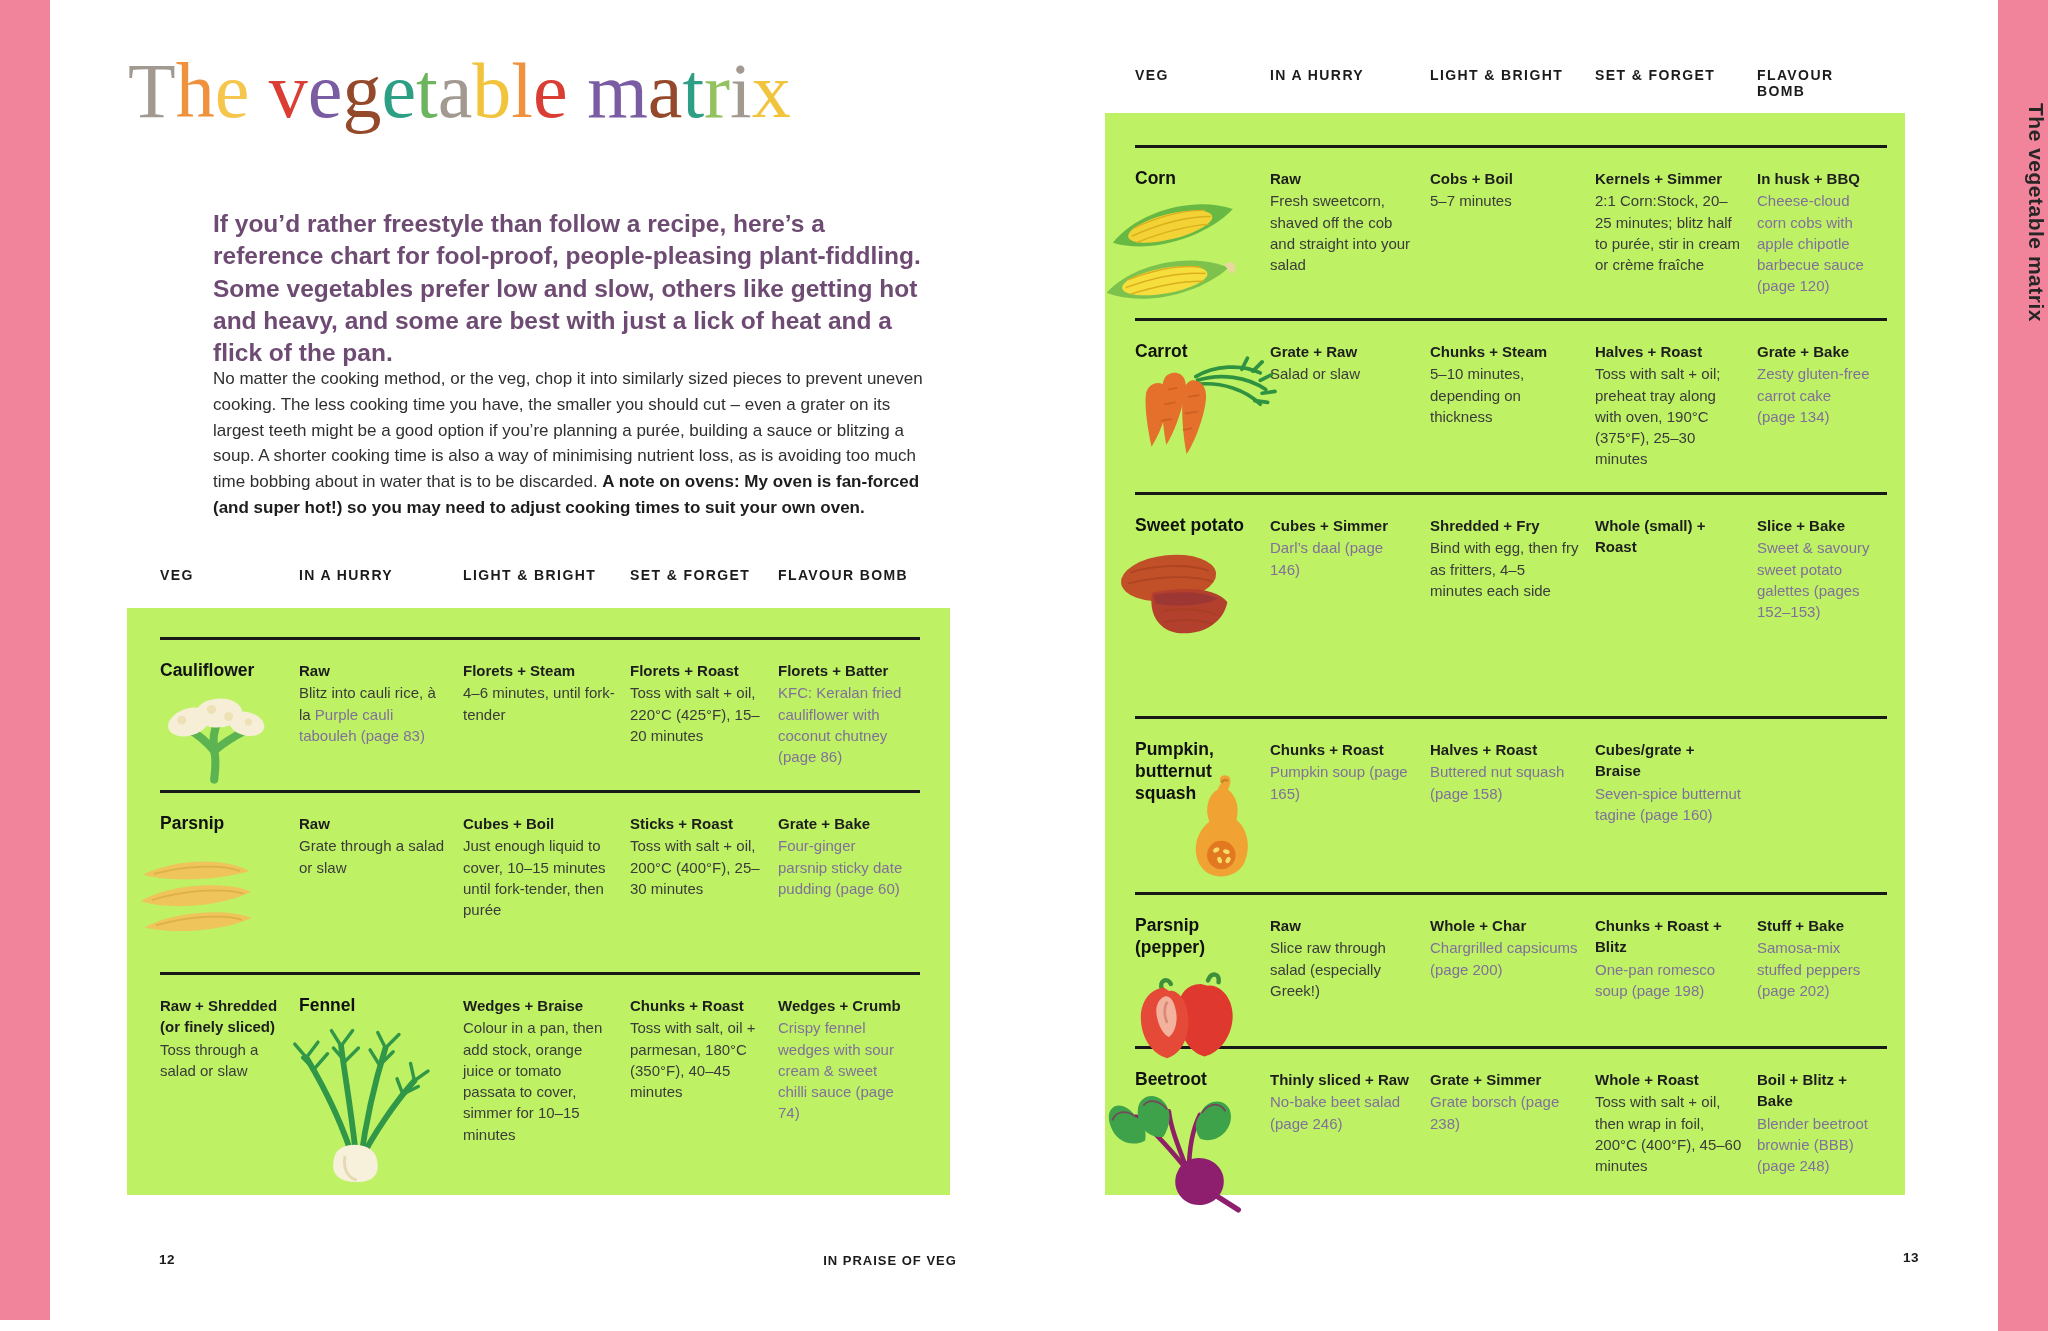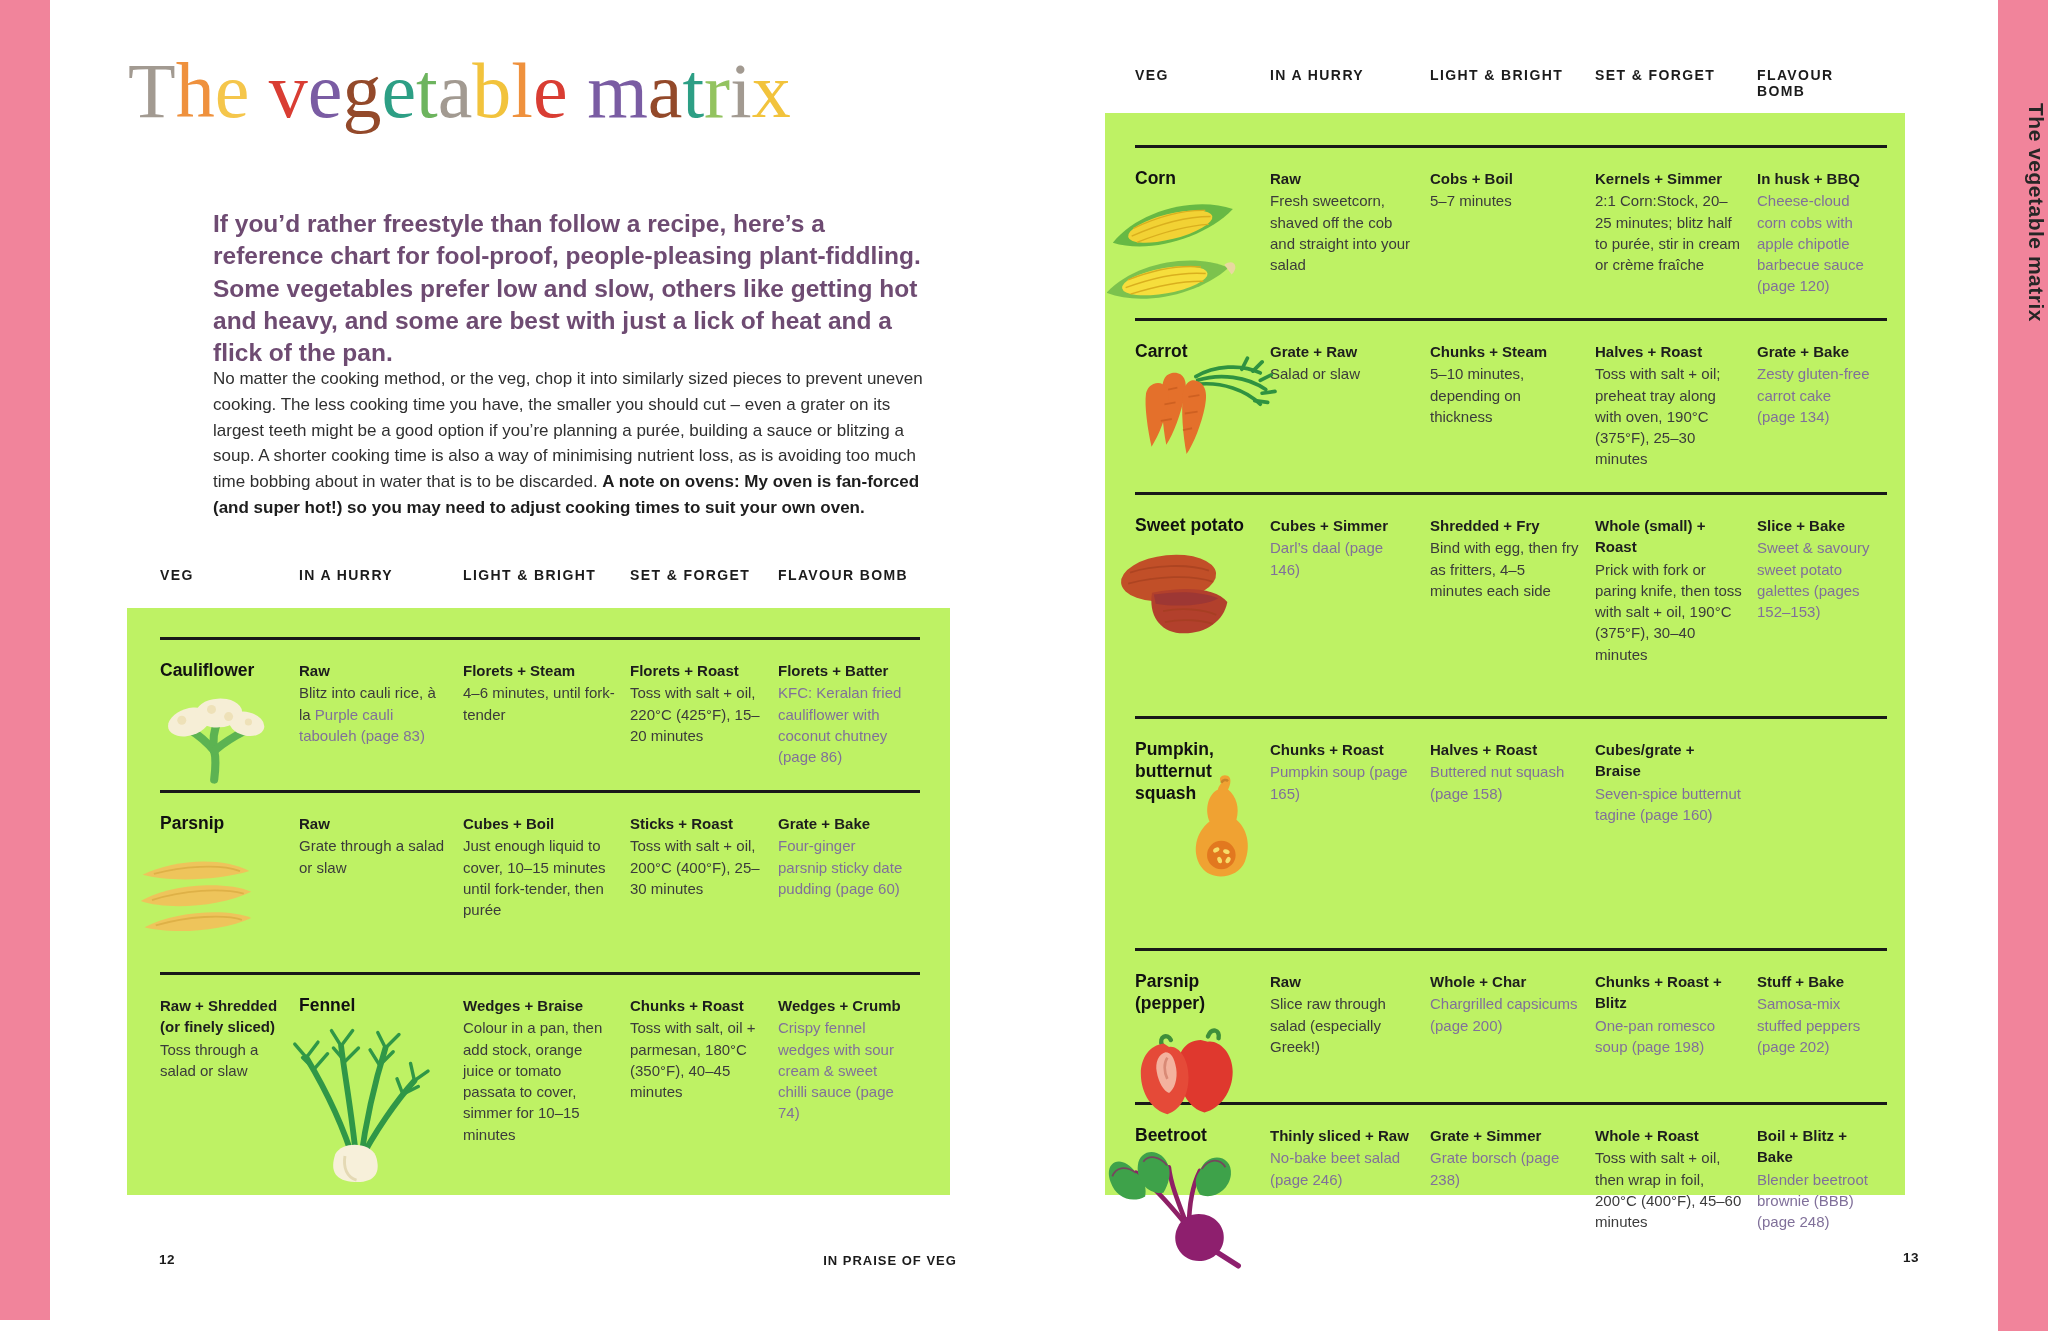--- a/index.html
+++ b/index.html
@@ -46,21 +46,21 @@
   
   .panel { position: absolute; background: #bef264; }
   .panel-left  { left: 127px;  top: 608px; width: 823px; height: 587px; padding-top: 29px; }
   .panel-right { left: 1105px; top: 113px; width: 800px; height: 1082px; padding-top: 32px; }
   .panel-left  .trow { margin: 0 30px 0 33px; grid-template-columns: 139px 164px 167px 148px 1fr; }
   .panel-right .trow { margin: 0 18px 0 30px; grid-template-columns: 135px 160px 165px 162px 1fr; }
   .trow { display: grid; border-top: 3px solid #191919; padding-top: 20px; }
   #left-rows  .trow:nth-child(1){ height:153px } #left-rows  .trow:nth-child(2){ height:182px }
   #left-rows  .trow:nth-child(3){ height:223px }
   #right-rows .trow:nth-child(1){ height:173px } #right-rows .trow:nth-child(2){ height:174px }
-  #right-rows .trow:nth-child(3){ height:224px } #right-rows .trow:nth-child(4){ height:232px }
+  #right-rows .trow:nth-child(3){ height:224px } #right-rows .trow:nth-child(4){ height:176px }
   #right-rows .trow:nth-child(5){ height:154px } #right-rows .trow:nth-child(6){ height:189px }
 
   .cell { padding-right: 14px; }
   .veg-name { font-size: 17.5px; font-weight: 700; color: #111; line-height: 1.25; }
   .cell-head { font-size: 15px; font-weight: 700; color: #1d1d1d; line-height: 1.42; margin-bottom: 1px; }
   .cell-body { font-size: 15px; color: #3b3b3b; line-height: 1.42; }
   .recipe-link { color: #80709a; cursor: pointer; }
 
   .veg-art { line-height: 0; }
   .art-cauliflower { margin: 4px 0 0 2px; }
@@ -321,21 +321,20 @@
           <div class="cell">
             <div class="cell-head">Cubes + Simmer</div>
             <p class="cell-body"><span class="recipe-link">Darl’s daal (page 146)</span></p>
           </div>
           <div class="cell">
             <div class="cell-head">Shredded + Fry</div>
             <p class="cell-body"><span>Bind with egg, then fry as fritters, 4–5 minutes each side</span></p>
           </div>
           <div class="cell">
             <div class="cell-head">Whole (small) + Roast</div>
-            <p class="cell-body"><span>Prick with fork or paring knife, then toss with salt + oil, 190°C (375°F), 30–40 minutes</span></p>
           </div>
           <div class="cell">
             <div class="cell-head">Slice + Bake</div>
             <p class="cell-body"><span class="recipe-link">Sweet &amp; savoury sweet potato galettes (pages 152–153)</span></p>
           </div>
         </div>
         <div class="trow">
           <div class="cell veg-cell">
             <div class="veg-name">Pumpkin, butternut squash</div>
             <div class="veg-art art-butternut"><svg viewBox="0 0 100 150" width="84" height="126">

